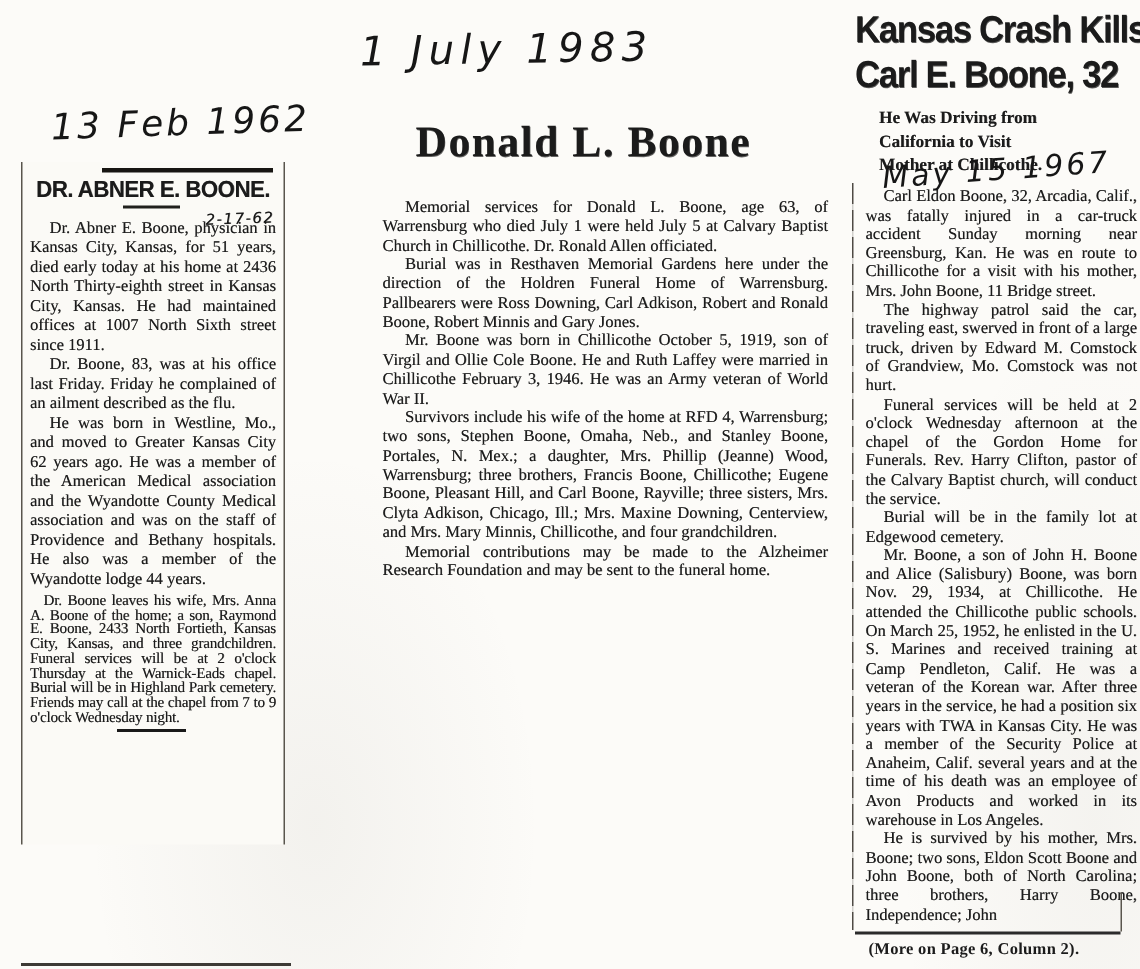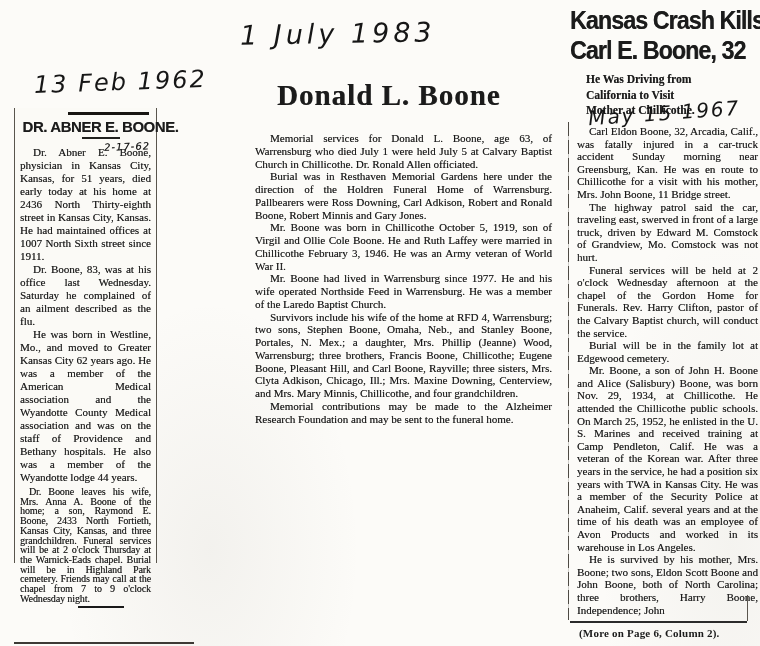--- a/index.html
+++ b/index.html
@@ -20,21 +20,21 @@
   }
   .news {
     text-align:justify; text-justify:inter-word;
     text-shadow:0.2px 0.2px 0.35px rgba(10,10,10,0.55);
   }
   .news p { margin:0; }
 
   
   .hw-abner { position:absolute; left:34px; top:68px; font-size:24px; letter-spacing:2px; transform:rotate(-2deg); }
   .clip-abner {
-    position:absolute; left:14px; top:108px; width:143px; height:455px;
+    position:absolute; left:14px; top:108px; width:176px; height:455px;
     border-left:1px solid #59554d; border-right:1px solid #59554d;
     background:#fbfaf6; padding:0 5px; box-sizing:border-box;
   }
   .abner-toprule { height:3px; background:#171512; margin:4px 2px 0 48px; }
   .abner-headline {
     font-family:"Liberation Sans", sans-serif; font-weight:bold;
     font-size:15.5px; letter-spacing:-0.4px; text-align:center;
     margin-top:3px; white-space:nowrap; transform:scaleX(0.96); transform-origin:center;
   }
   .abner-underline { width:38px; height:2px; background:#20201d; margin:1px 0 0 62px; }
@@ -91,36 +91,35 @@
 
   <div class="hand hw-abner">13 Feb 1962</div>
 
   <div class="clip-abner news">
     <div class="abner-toprule"></div>
     <div class="abner-headline">DR. ABNER E. BOONE.</div>
     <div class="abner-underline"></div>
     <div class="hand abner-annotation">2-17-62</div>
     <div class="abner-body">
       <p>Dr. Abner E. Boone, physician in Kansas City, Kansas, for 51 years, died early today at his home at 2436 North Thirty-eighth street in Kansas City, Kansas. He had maintained offices at 1007 North Sixth street since 1911.</p>
-      <p>Dr. Boone, 83, was at his office last Wednesday. Saturday he complained of an ailment described as the flu.</p>
+      <p>Dr. Boone, 83, was at his office last Friday. Friday he complained of an ailment described as the flu.</p>
       <p>He was born in Westline, Mo., and moved to Greater Kansas City 62 years ago. He was a member of the American Medical association and the Wyandotte County Medical association and was on the staff of Providence and Bethany hospitals. He also was a member of the Wyandotte lodge 44 years.</p>
     </div>
     <div class="abner-fine">
       <p>Dr. Boone leaves his wife, Mrs. Anna A. Boone of the home; a son, Raymond E. Boone, 2433 North Fortieth, Kansas City, Kansas, and three grandchildren. Funeral services will be at 2 o'clock Thursday at the Warnick-Eads chapel. Burial will be in Highland Park cemetery. Friends may call at the chapel from 7 to 9 o'clock Wednesday night.</p>
     </div>
     <div class="abner-endrule"></div>
   </div>
 
   <div class="hand hw-donald">1 July 1983</div>
   <div class="don-headline">Donald L. Boone</div>
   <div class="don-body news">
     <p>Memorial services for Donald L. Boone, age 63, of Warrensburg who died July 1 were held July 5 at Calvary Baptist Church in Chillicothe. Dr. Ronald Allen officiated.</p>
     <p>Burial was in Resthaven Memorial Gardens here under the direction of the Holdren Funeral Home of Warrensburg. Pallbearers were Ross Downing, Carl Adkison, Robert and Ronald Boone, Robert Minnis and Gary Jones.</p>
     <p>Mr. Boone was born in Chillicothe October 5, 1919, son of Virgil and Ollie Cole Boone. He and Ruth Laffey were married in Chillicothe February 3, 1946. He was an Army veteran of World War II.</p>
-    <p>Mr. Boone had lived in Warrensburg since 1977. He and his wife operated Northside Feed in Warrensburg. He was a member of the Laredo Baptist Church.</p>
     <p>Survivors include his wife of the home at RFD 4, Warrensburg; two sons, Stephen Boone, Omaha, Neb., and Stanley Boone, Portales, N. Mex.; a daughter, Mrs. Phillip (Jeanne) Wood, Warrensburg; three brothers, Francis Boone, Chillicothe; Eugene Boone, Pleasant Hill, and Carl Boone, Rayville; three sisters, Mrs. Clyta Adkison, Chicago, Ill.; Mrs. Maxine Downing, Centerview, and Mrs. Mary Minnis, Chillicothe, and four grandchildren.</p>
     <p>Memorial contributions may be made to the Alzheimer Research Foundation and may be sent to the funeral home.</p>
   </div>
 
   <div class="carl-headline">
     <div>Kansas Crash Kills</div>
     <div>Carl E. Boone, 32</div>
   </div>
   <div class="carl-subhead">
     <div>He Was Driving from</div>

